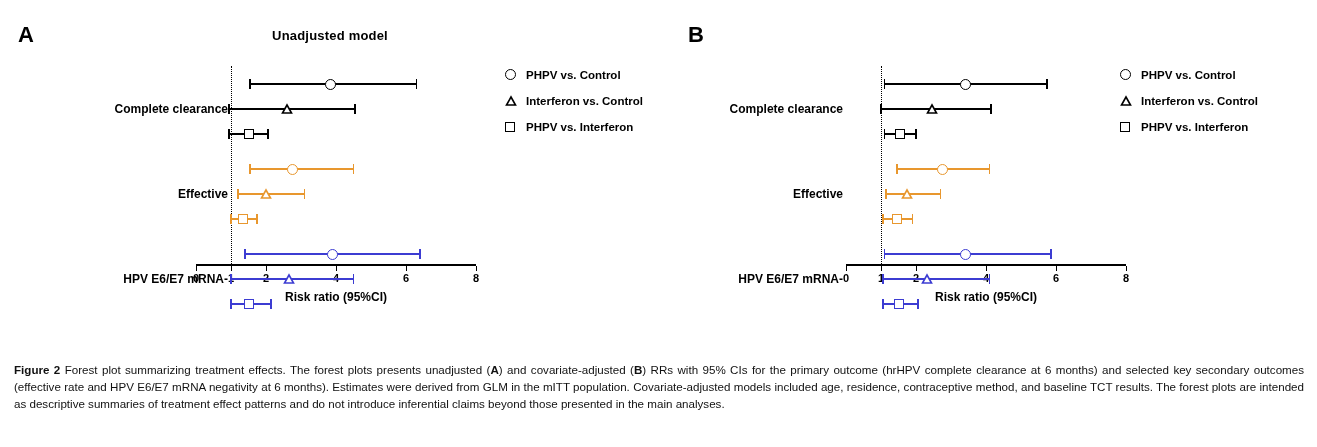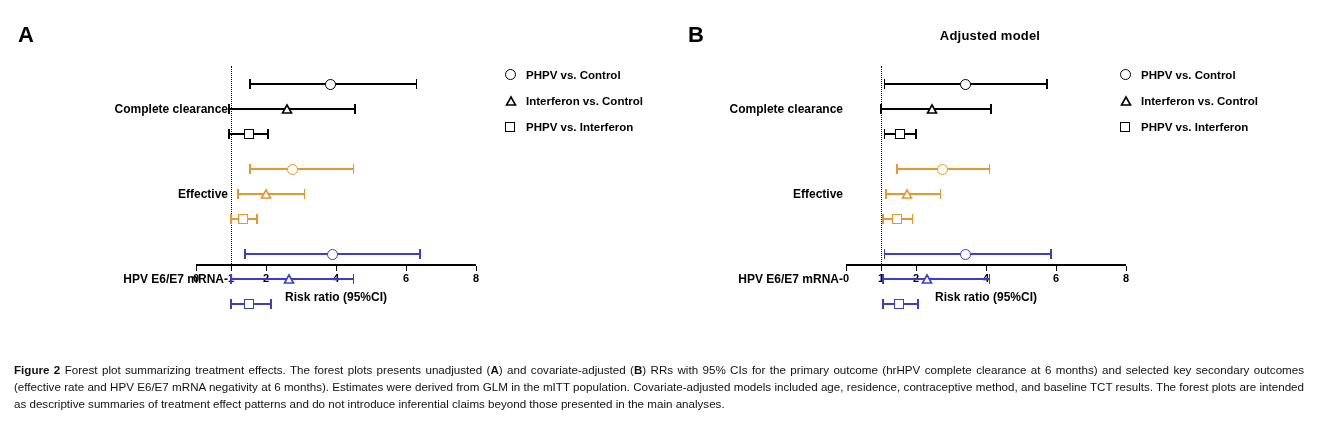--- a/index.html
+++ b/index.html
@@ -98,20 +98,21 @@
     color: #111;
   }
   .caption b { font-weight: bold; }
 </style>
 </head>
 <body>
 
 <div id="page">
 
   <div class="panel-letter" style="left:18px; top:22px;">A</div>
+  <div class="panel-title" style="left:180px; top:28px; width:300px;">Unadjusted model</div>
   <div class="plot" id="plotA" style="left:0px; top:0px; width:660px; height:340px;">
       <div class="axis-line" style="left: 196px; top: 264px; width: 280px; height: 1.6px;"></div>
       <div class="tick" style="left: 196px; top: 265.6px;"></div>
       <div class="tick-label" style="left: 196px; top: 272px;">0</div>
       <div class="tick" style="left: 231px; top: 265.6px;"></div>
       <div class="tick-label" style="left: 231px; top: 272px;">1</div>
       <div class="tick" style="left: 266px; top: 265.6px;"></div>
       <div class="tick-label" style="left: 266px; top: 272px;">2</div>
       <div class="tick" style="left: 336px; top: 265.6px;"></div>
       <div class="tick-label" style="left: 336px; top: 272px;">4</div>
@@ -162,21 +163,20 @@
       <svg class="tri-svg" width="12" height="12" style="left: 282.75px; top: 273px;">
         <polygon points="6,2 10.5,10 1.5,10" fill="#ffffff" stroke="#3C3CD2" stroke-width="1.6"></polygon>
       </svg>
       <div class="ci-line" style="left: 231px; top: 303.2px; width: 40.25px; background: rgb(60, 60, 210);"></div>
       <div class="cap" style="left: 230.2px; top: 299px; height: 10px; background: rgb(60, 60, 210);"></div>
       <div class="cap" style="left: 270.45px; top: 299px; height: 10px; background: rgb(60, 60, 210);"></div>
       <div class="marker square" style="width: 10px; height: 10px; left: 243.5px; top: 299px; border-color: rgb(60, 60, 210);"></div>
     </div>
 
   <div class="panel-letter" style="left:688px; top:22px;">B</div>
-  <div class="panel-title" style="left:840px; top:28px; width:300px;">Adjusted model</div>
   <div class="plot" id="plotB" style="left:0px; top:0px; width:1317px; height:340px;">
       <div class="axis-line" style="left: 846px; top: 264px; width: 280px; height: 1.6px;"></div>
       <div class="tick" style="left: 846px; top: 265.6px;"></div>
       <div class="tick-label" style="left: 846px; top: 272px;">0</div>
       <div class="tick" style="left: 881px; top: 265.6px;"></div>
       <div class="tick-label" style="left: 881px; top: 272px;">1</div>
       <div class="tick" style="left: 916px; top: 265.6px;"></div>
       <div class="tick-label" style="left: 916px; top: 272px;">2</div>
       <div class="tick" style="left: 986px; top: 265.6px;"></div>
       <div class="tick-label" style="left: 986px; top: 272px;">4</div>

